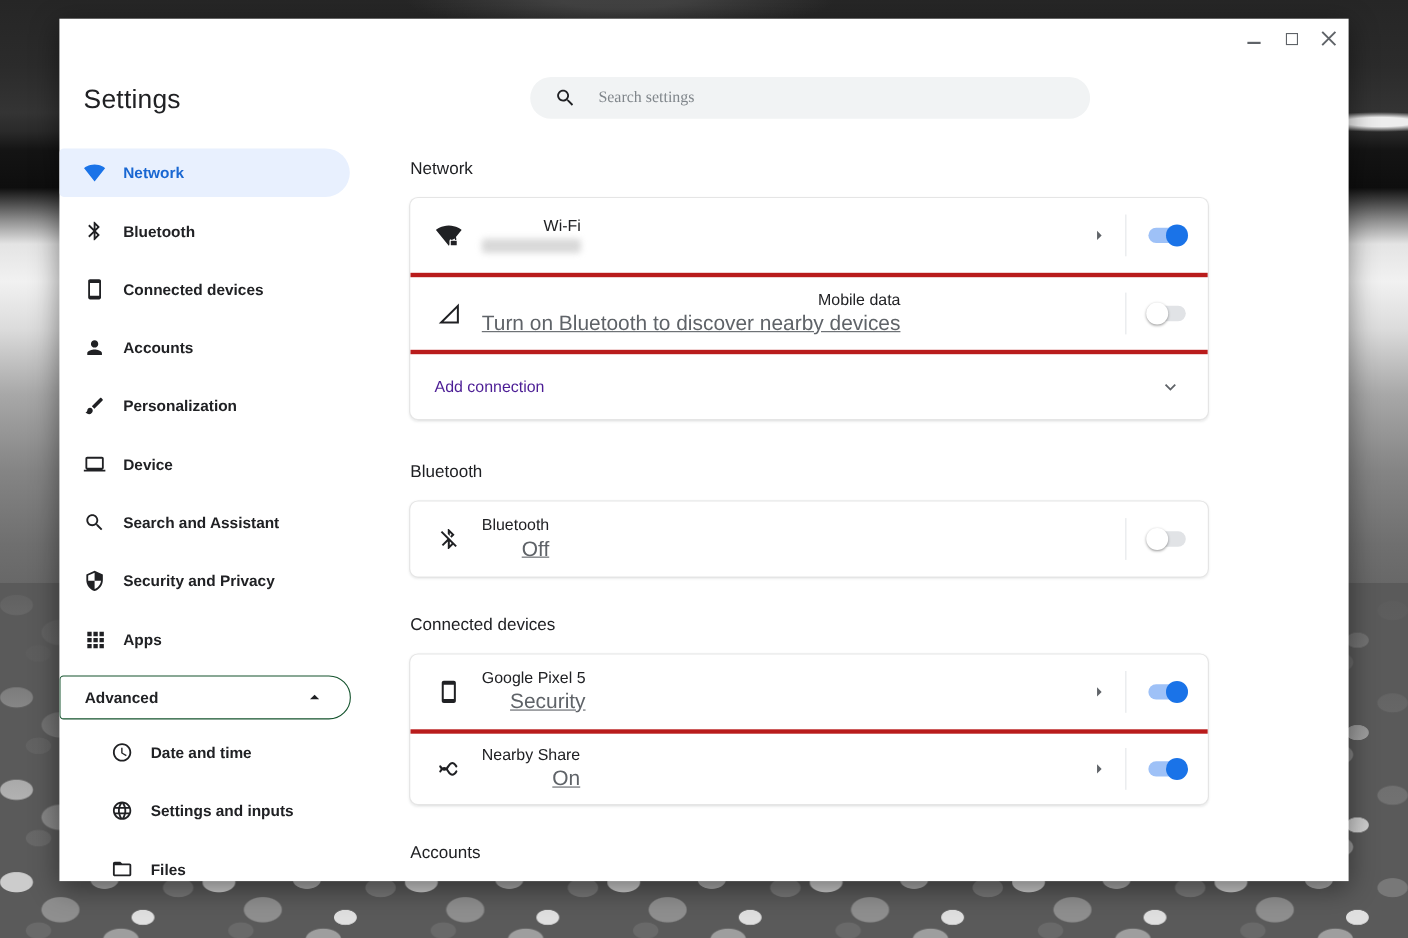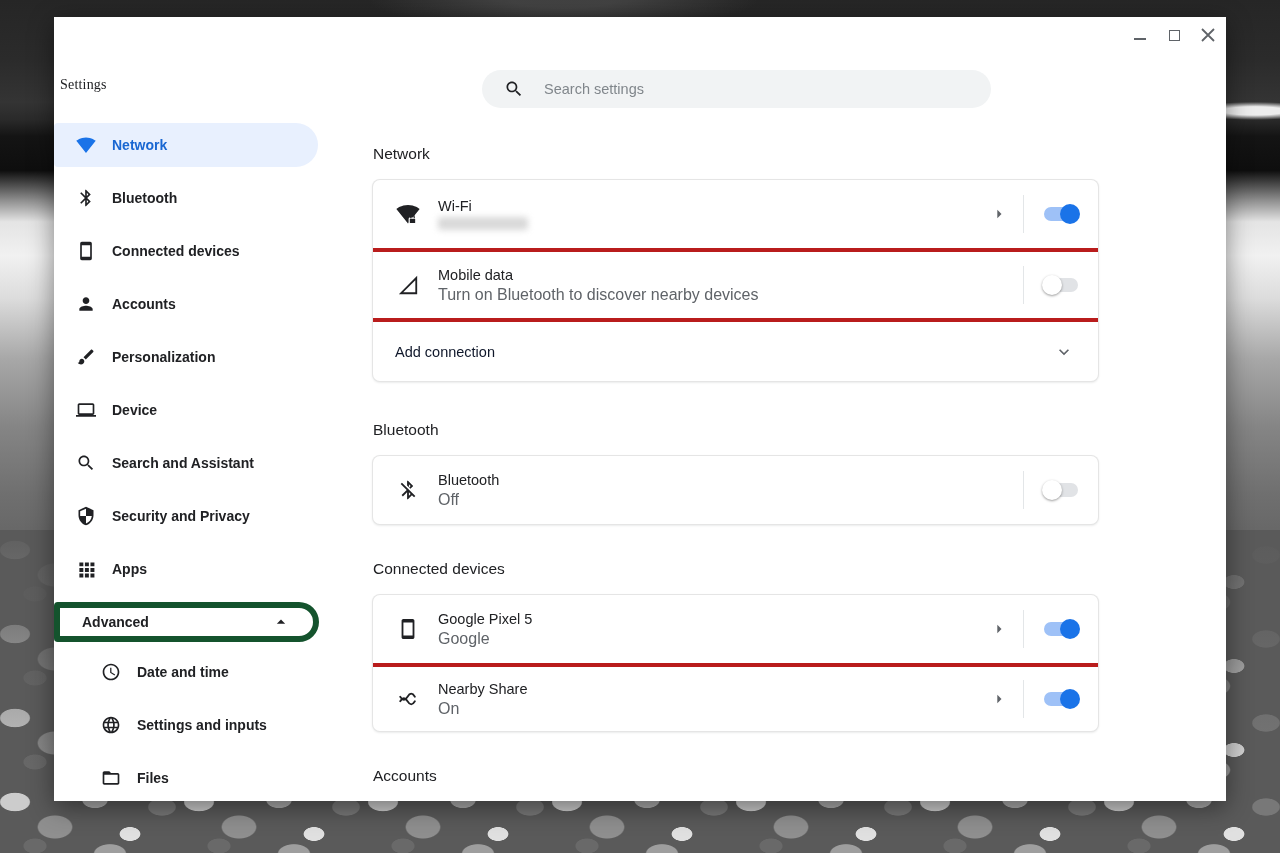--- a/index.html
+++ b/index.html
@@ -39,75 +39,75 @@
     background:#ffffff; box-shadow:0 6px 24px rgba(0,0,0,.45); overflow:hidden; }
 
   .win-controls { position:absolute; top:6px; right:6px; display:flex; gap:10px; z-index:5; }
   .win-btn { width:24px; height:24px; display:flex; align-items:center; justify-content:center;
     color:#5f6368; cursor:default; background:none; border:none; }
   .glyph-min { width:12px; height:0; border-bottom:2px solid #5f6368; margin-top:8px; }
   .glyph-max { width:11px; height:11px; border:1.6px solid #5f6368; }
 
   
   .sidebar { position:absolute; left:0; top:0; width:318px; height:784px; padding-top:60px; }
-  .sidebar-title { font-size:14px; color:#202124; padding-left:6px; letter-spacing:.2px;font-family:Liberation Serif, serif; }
+  .sidebar-title { font-size:24px; color:#202124; padding-left:22px; letter-spacing:.2px; }
   .nav { margin-top:30px; }
   .nav-item { width:264px; height:44px; margin-bottom:9px; display:flex; align-items:center;
     padding-left:20px; gap:14px; color:#202124; font-size:14px; font-weight:bold; cursor:pointer; }
   .nav-item .nicon { width:24px; height:24px; display:flex; align-items:center; justify-content:center; color:#202124; }
   .nav-item.selected { background:#e8f0fe; border-radius:4px 22px 22px 4px; color:#1967d2; }
   .nav-item.selected .nicon { color:#1a73e8; }
 
-  .advanced-btn { width:265px; height:40px; margin-top:11px; border:6px solid #14532d;
+  .advanced-btn { width:265px; height:40px; margin-top:11px; border:1px solid #14532d;
     border-radius:4px 21px 21px 4px; display:flex; align-items:center;
     padding:0 22px 0 22px; font-size:14px; font-weight:bold; color:#202124;
     background:#fff; cursor:pointer; }
   .advanced-btn .caret { margin-left:auto; display:flex; }
   .subnav { margin-top:8px;margin-left:25px; }
 
   
   .main { position:absolute; left:318px; top:0; width:854px; height:784px; }
   .searchbar { position:absolute; left:110px; top:53px; width:509px; height:38px;
     background:#f1f3f4; border-radius:19px; display:flex; align-items:center;
     padding:0 16px 0 22px; gap:20px; }
   .searchbar input { border:none; outline:none; background:transparent; flex:1;
-    font-size:14.5px; color:#4c1d95; font-family:Liberation Sans, sans-serif; }
+    font-size:14.5px; color:#4c1d95; font-family:Liberation Serif, serif; }
   .searchbar input::placeholder { color:#80868b; }
 
   .flow { position:absolute; left:0; top:128px; width:727px; }
   .section-heading { font-size:15.5px; color:#202124; margin-left:1px; }
   .h-network { margin-top:0; }
   .h-bluetooth { margin-top:39px; }
   .h-connected { margin-top:35px; }
   .h-accounts { margin-top:35px; }
 
   .card { margin-top:16px; background:#fff; border:1px solid rgba(0,0,0,.10);
     border-radius:8px; box-shadow:0 1px 2px rgba(60,64,67,.10); overflow:hidden; }
   .row { display:flex; align-items:center; position:relative; }
   .row + .row { border-top:4px solid #b91c1c; }
   .row-h69 { height:68px; } .row-h70 { height:70px; } .row-h64 { height:63px; }
   .ricon { width:26px; margin-left:22px; display:flex; align-items:center; justify-content:center; color:#202124; }
-  .rtext { margin-left:17px; display:flex; flex-direction:column; gap:3px; }
+  .rtext { margin-left:17px; display:flex; flex-direction:column; gap:3px;text-align:right; }
   .rtitle { font-size:14.5px; color:#202124; }
-  .rsub { font-size:16px; color:#5f6368; }
+  .rsub { font-size:19px; color:#5f6368;text-decoration:underline; }
   .redacted { width:90px; height:13px; border-radius:3px; background:#b9b9b9;
     filter:blur(3px); opacity:.55; }
   .row-right { margin-left:auto; display:flex; align-items:center; height:100%; }
   .chev { width:20px; display:flex; justify-content:center; color:#5f6368; }
   .chev.hidden { visibility:hidden; }
   .vsep { width:1px; height:38px; background:#e3e6e8; margin:0 0 0 14px; }
   .toggle-wrap { width:74px; display:flex; justify-content:center; }
   .toggle { width:34px; height:14px; border-radius:7px; position:relative; cursor:pointer; }
   .toggle .knob { width:20px; height:20px; border-radius:50%; position:absolute; top:-3px; }
   .toggle.on { background:#9ec1f7; }
   .toggle.on .knob { background:#1a73e8; right:-2px; }
   .toggle.off { background:#e1e3e6; }
   .toggle.off .knob { background:#ffffff; left:-2px; box-shadow:0 1px 2.5px rgba(0,0,0,.4); }
 
-  .addconn-label { margin-left:22px; font-size:14.5px; color:#0f172a; }
+  .addconn-label { margin-left:22px; font-size:14.5px; color:#4c1d95; }
   .addconn-chev { margin-left:auto; margin-right:24px; color:#5f6368; display:flex; }
 </style>
 </head>
 <body>
 
 <div class="wallpaper"></div>
 <div class="pebbles"></div>
 
 <div class="window">
 
@@ -340,21 +340,21 @@
 
       <div class="card">
         <div class="row row-h69">
           <span class="ricon">
             <svg width="22" height="22" viewBox="0 0 24 24" fill="#202124">
                 <path d="M17 1.01L7 1c-1.1 0-2 .9-2 2v18c0 1.1.9 2 2 2h10c1.1 0 2-.9 2-2V3c0-1.1-.9-1.99-2-1.99zM17 19H7V5h10v14z"></path>
               </svg>
           </span>
           <span class="rtext">
             <span class="rtitle">Google Pixel 5</span>
-            <span class="rsub">Google</span>
+            <span class="rsub">Security</span>
           </span>
           <span class="row-right">
             <span class="chev">
               <svg width="20" height="20" viewBox="0 0 24 24" fill="#5f6368">
                   <path d="M10 17l5-5-5-5v10z"></path>
                 </svg>
             </span>
             <span class="vsep"></span>
             <span class="toggle-wrap">
                 <span class="toggle on">

